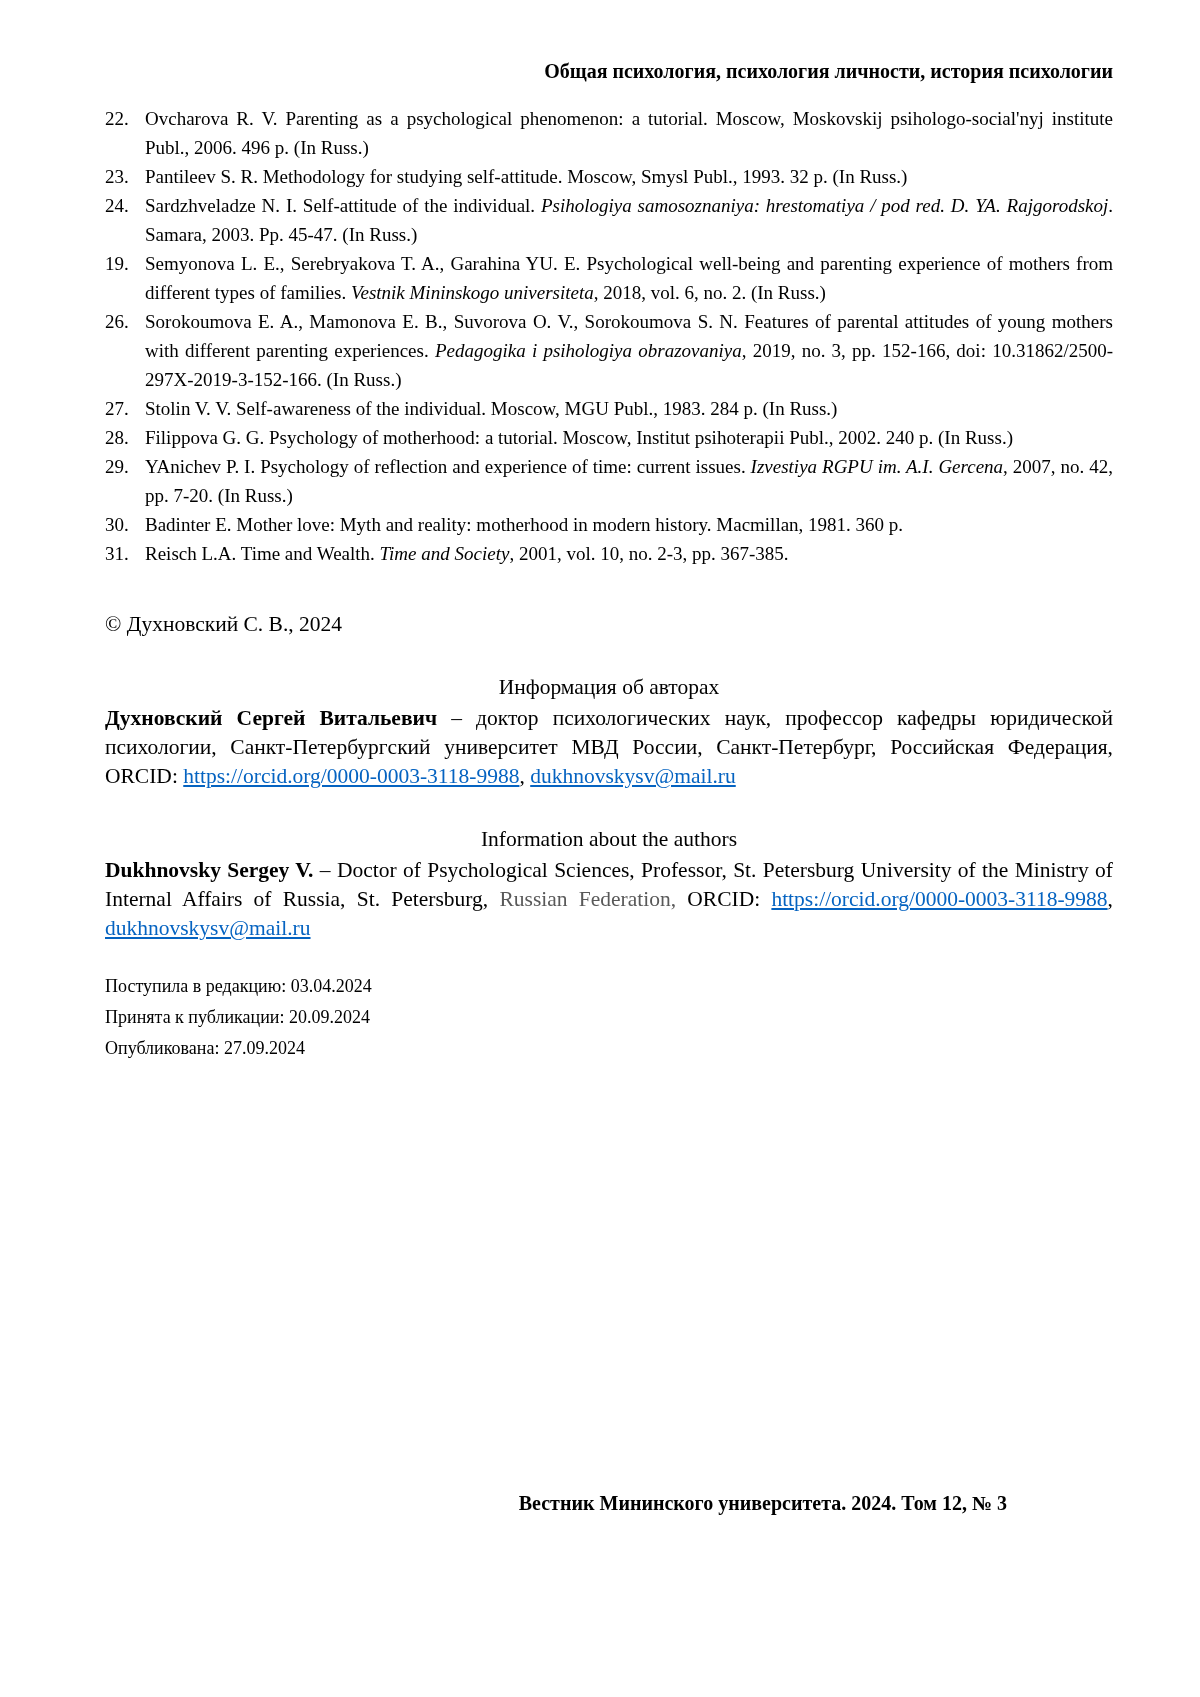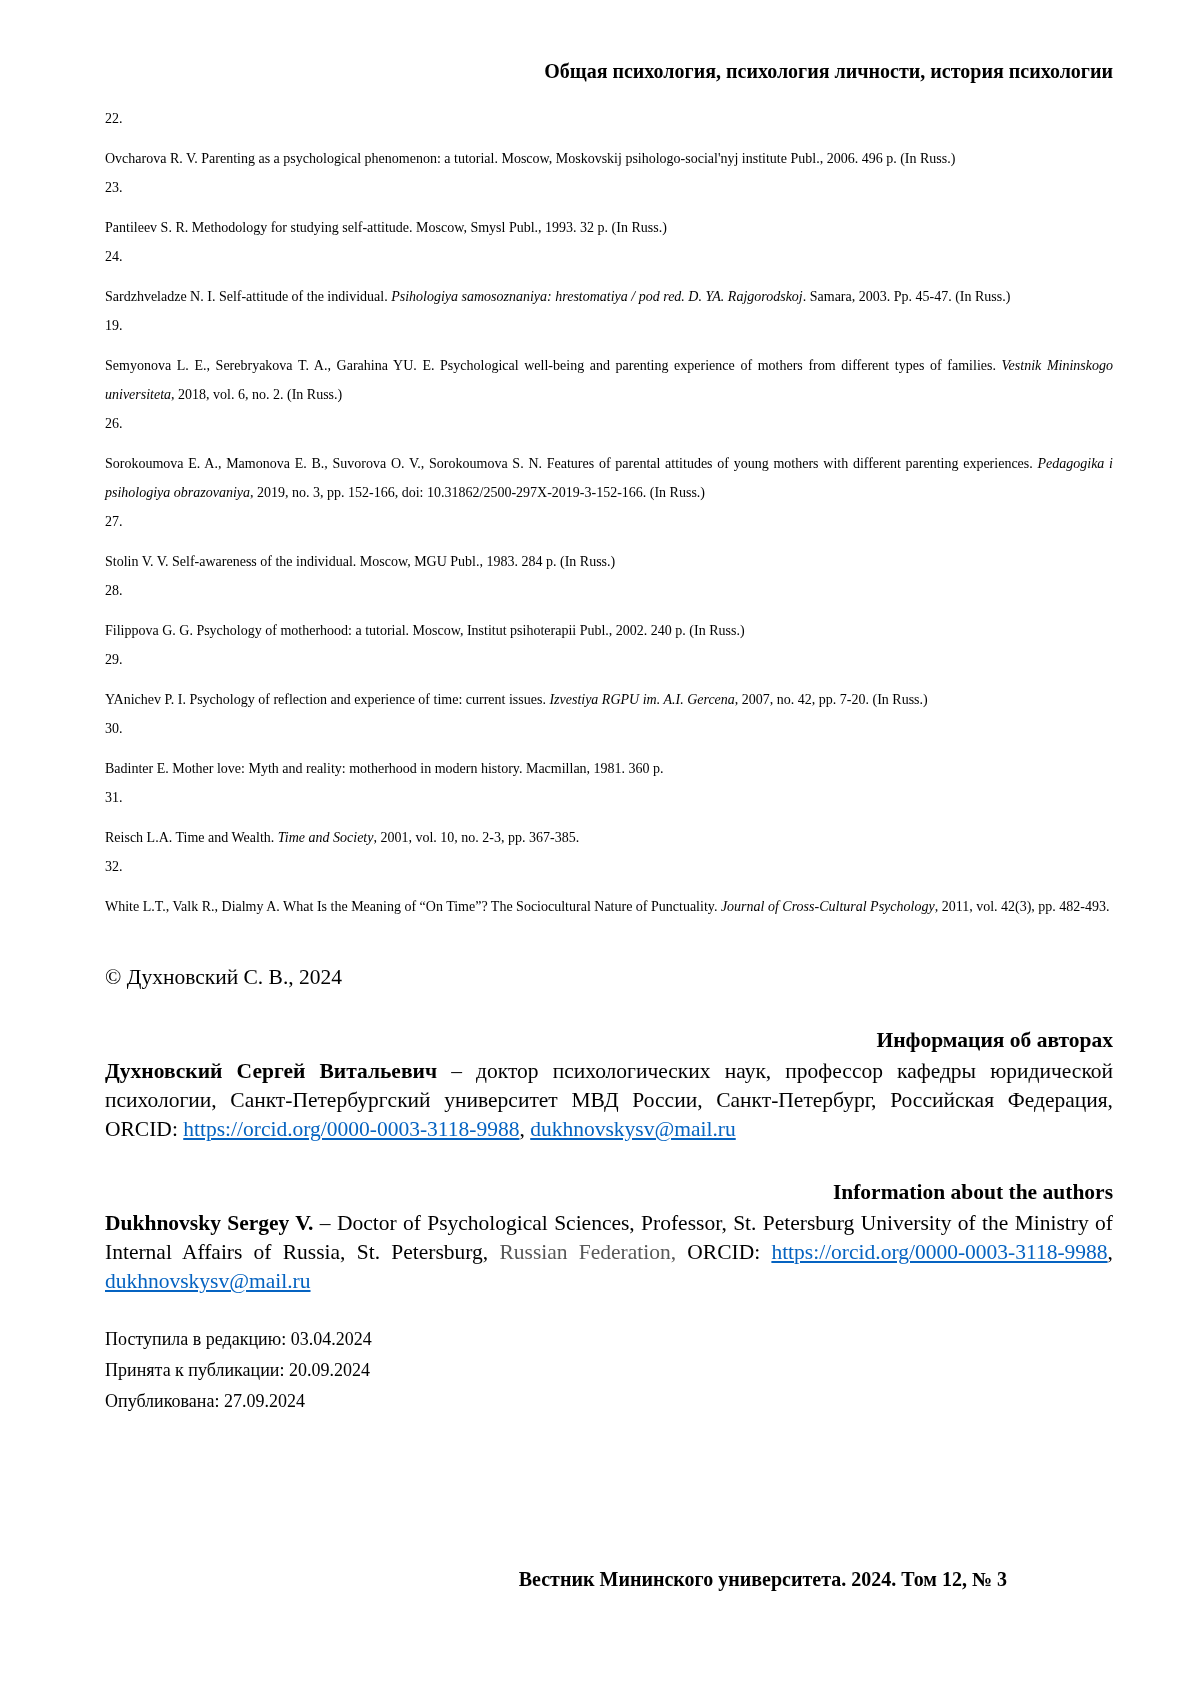--- a/index.html
+++ b/index.html
@@ -18,43 +18,42 @@
   .running-header {
     text-align: right;
     font-weight: bold;
     font-size: 20px;
     line-height: 26px;
     margin-bottom: 20px;
   }
   .ref-list { }
   .ref-item {
     display: flex;
-    font-size: 14px;
+    font-size: 19px;
     line-height: 29px;
-    flex-direction: column;
   }
   .ref-num {
     flex: 0 0 40px;
     text-align: left;
   }
   .ref-body {
     flex: 1 1 auto;
     text-align: justify;
   }
   .italic { font-style: italic; }
   .bold { font-weight: bold; }
   .copyright {
     margin-top: 42px;
     font-size: 21.5px;
     line-height: 29px;
   }
   .section-heading {
     margin-top: 34px;
-    text-align: right;
-    font-weight: bold;
+    text-align: center;
+    font-weight: normal;
     font-size: 21.5px;
     line-height: 29px;
   }
   .author-para {
     margin-top: 2px;
     font-size: 21.5px;
     line-height: 29px;
     text-align: justify;
   }
   .link {
@@ -63,21 +62,21 @@
     cursor: pointer;
   }
   .muted { color: var(--muted-color, #595959); }
   .dates {
     margin-top: 28px;
     font-size: 18px;
     line-height: 31px;
   }
   .journal-footer {
     position: absolute;
-    top: 1566px;
+    top: 1490px;
     right: 193px;
     font-weight: bold;
     font-size: 20px;
     line-height: 26px;
     text-align: right;
   }
 </style>
 </head>
 <body>
 
@@ -119,24 +118,20 @@
         <div class="ref-body"><span>YAnichev P. I. Psychology of reflection and experience of time: current issues. </span><span class="italic">Izvestiya RGPU im. A.I. Gercena</span><span>, 2007, no. 42, pp. 7-20. (In Russ.)</span></div>
       </div>
       <div class="ref-item">
         <div class="ref-num">30.</div>
         <div class="ref-body"><span>Badinter E. Mother love: Myth and reality: motherhood in modern history. Macmillan, 1981. 360 p.</span></div>
       </div>
       <div class="ref-item">
         <div class="ref-num">31.</div>
         <div class="ref-body"><span>Reisch L.A. Time and Wealth. </span><span class="italic">Time and Society</span><span>, 2001, vol. 10, no. 2-3, pp. 367-385.</span></div>
       </div>
-      <div class="ref-item">
-        <div class="ref-num">32.</div>
-        <div class="ref-body"><span>White L.T., Valk R., Dialmy A. What Is the Meaning of “On Time”? The Sociocultural Nature of Punctuality. </span><span class="italic">Journal of Cross-Cultural Psychology</span><span>, 2011, vol. 42(3), pp. 482-493.</span></div>
-      </div>
     </div>
 
   <div class="copyright">© Духновский С. В., 2024</div>
 
   <div class="section-heading">Информация об авторах</div>
 
   <p class="author-para"><span class="bold">Духновский Сергей Витальевич</span><span> – доктор психологических наук, профессор кафедры юридической психологии, Санкт-Петербургский университет МВД России, Санкт-Петербург, Российская Федерация, ORCID: </span><a href="#" class="link">https://orcid.org/0000-0003-3118-9988</a><span>, </span><a href="#" class="link">dukhnovskysv@mail.ru</a></p>
 
   <div class="section-heading">Information about the authors</div>
 

